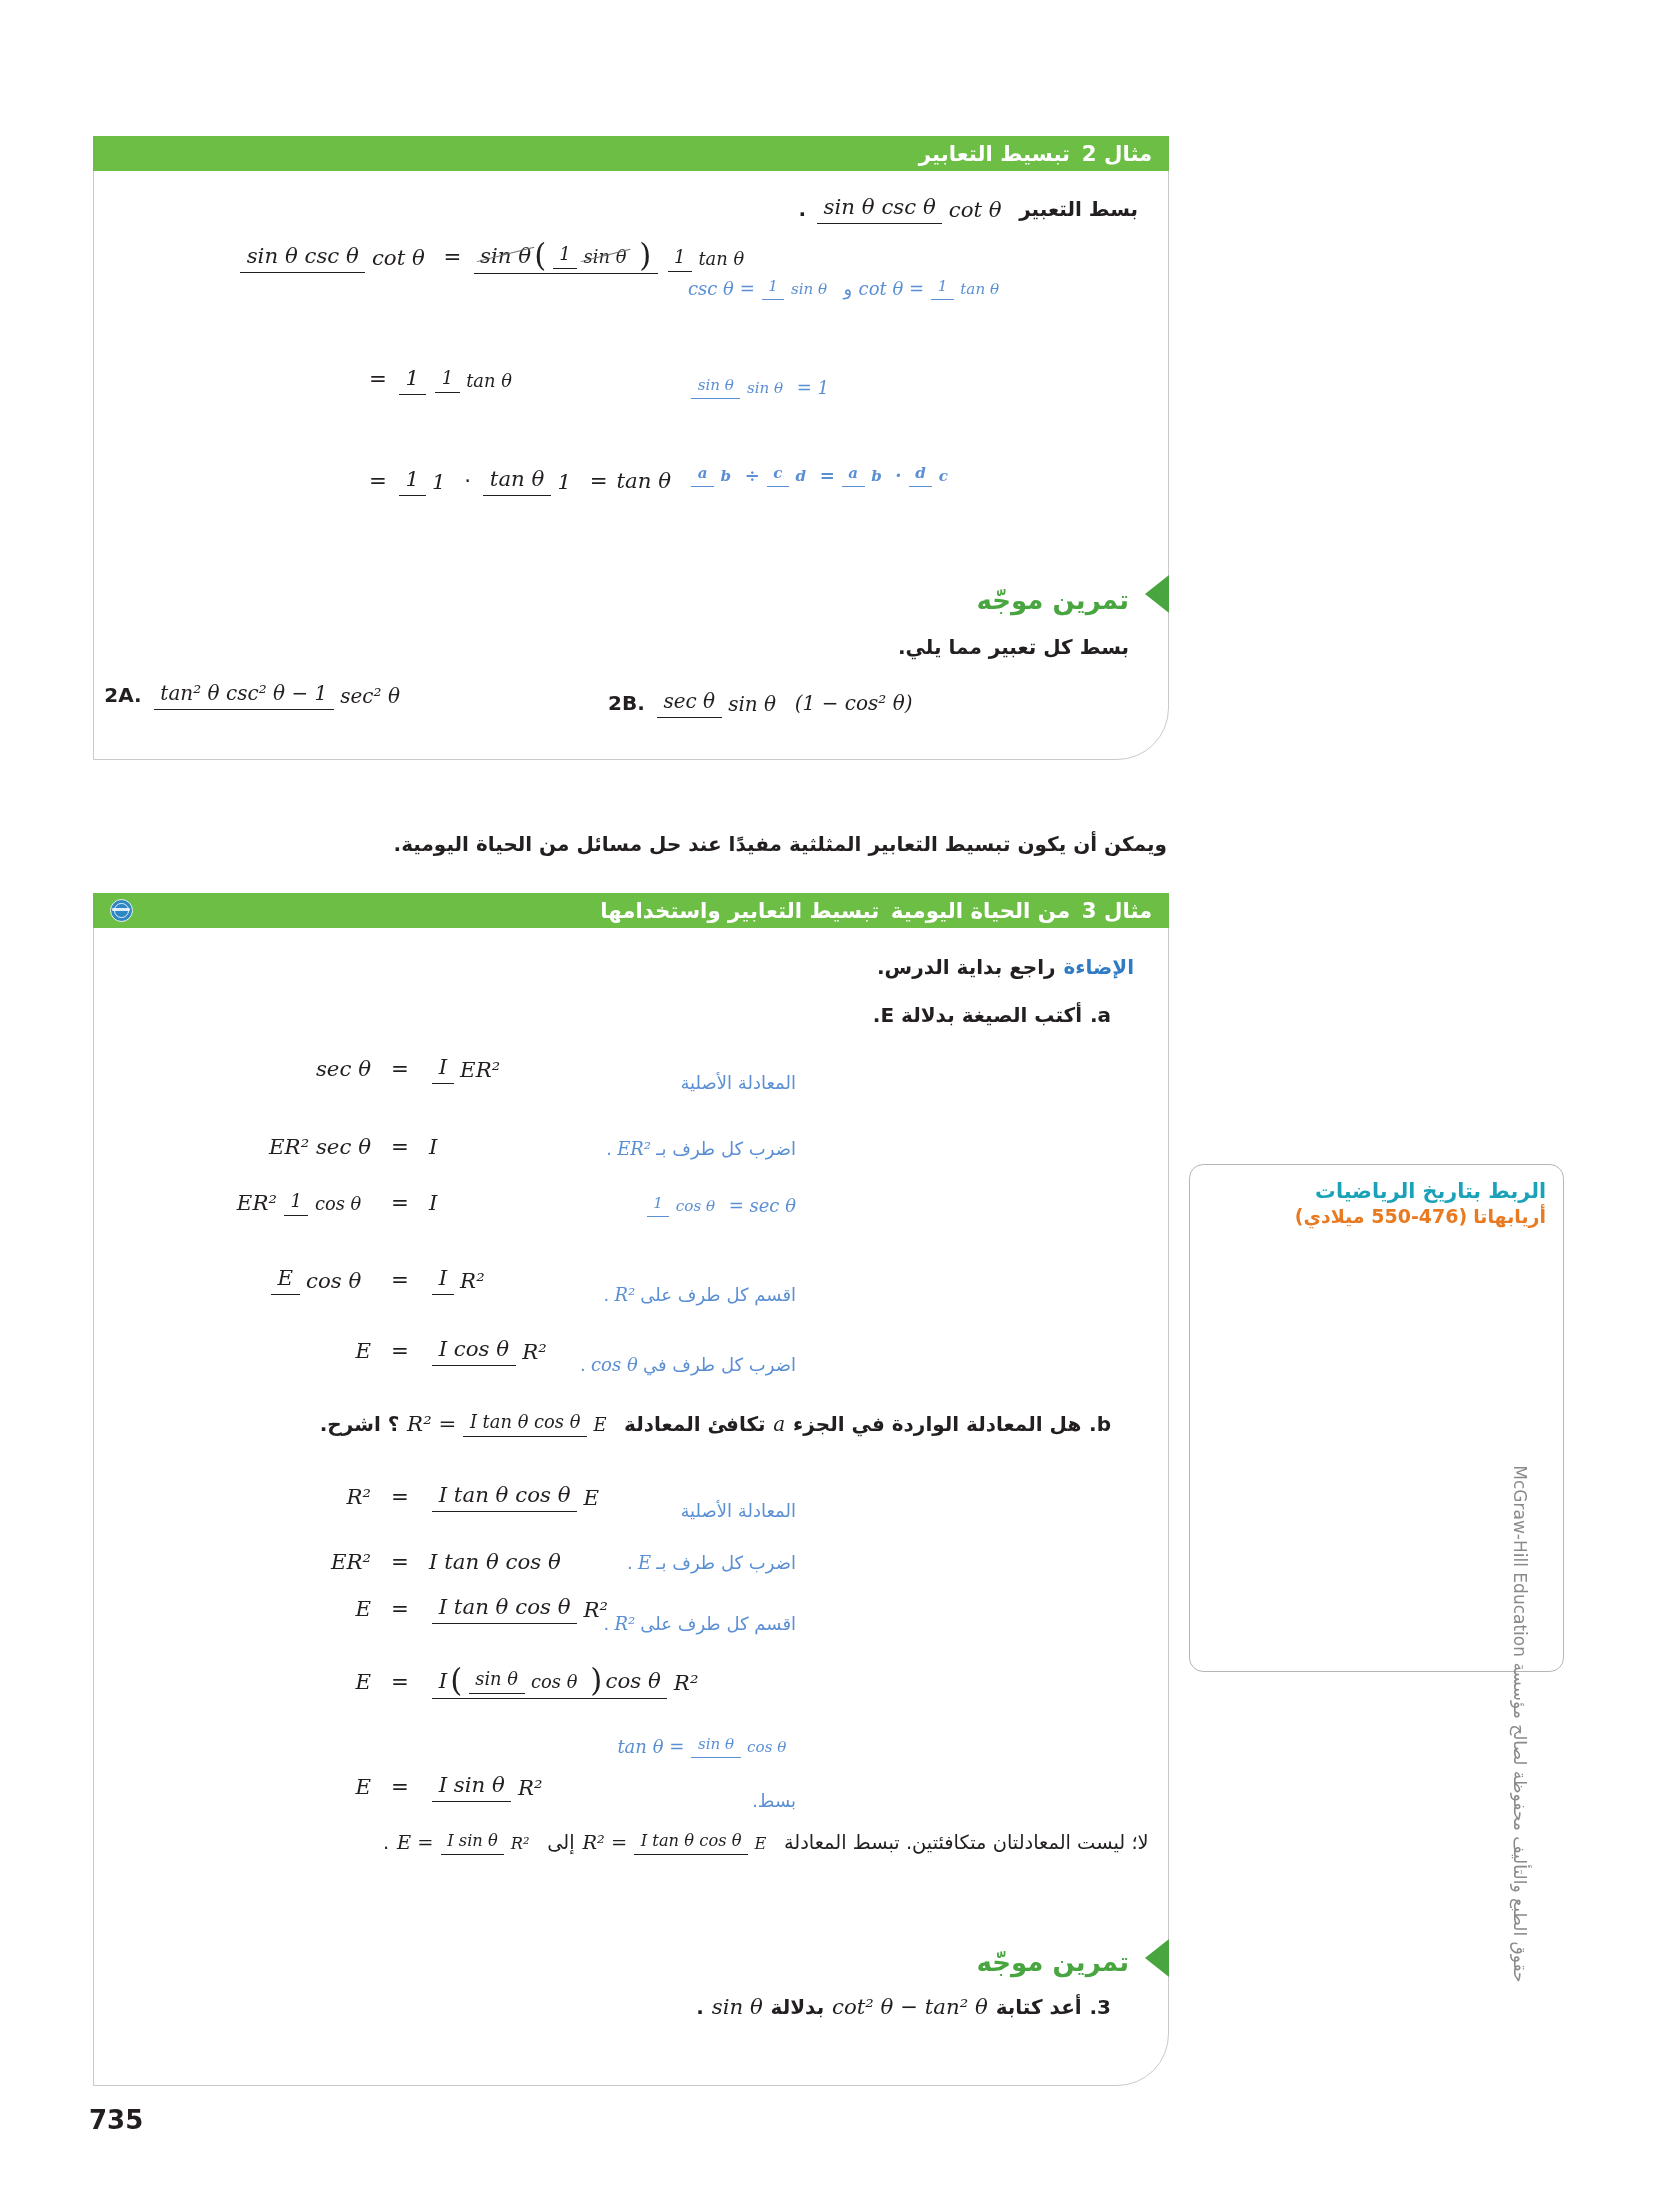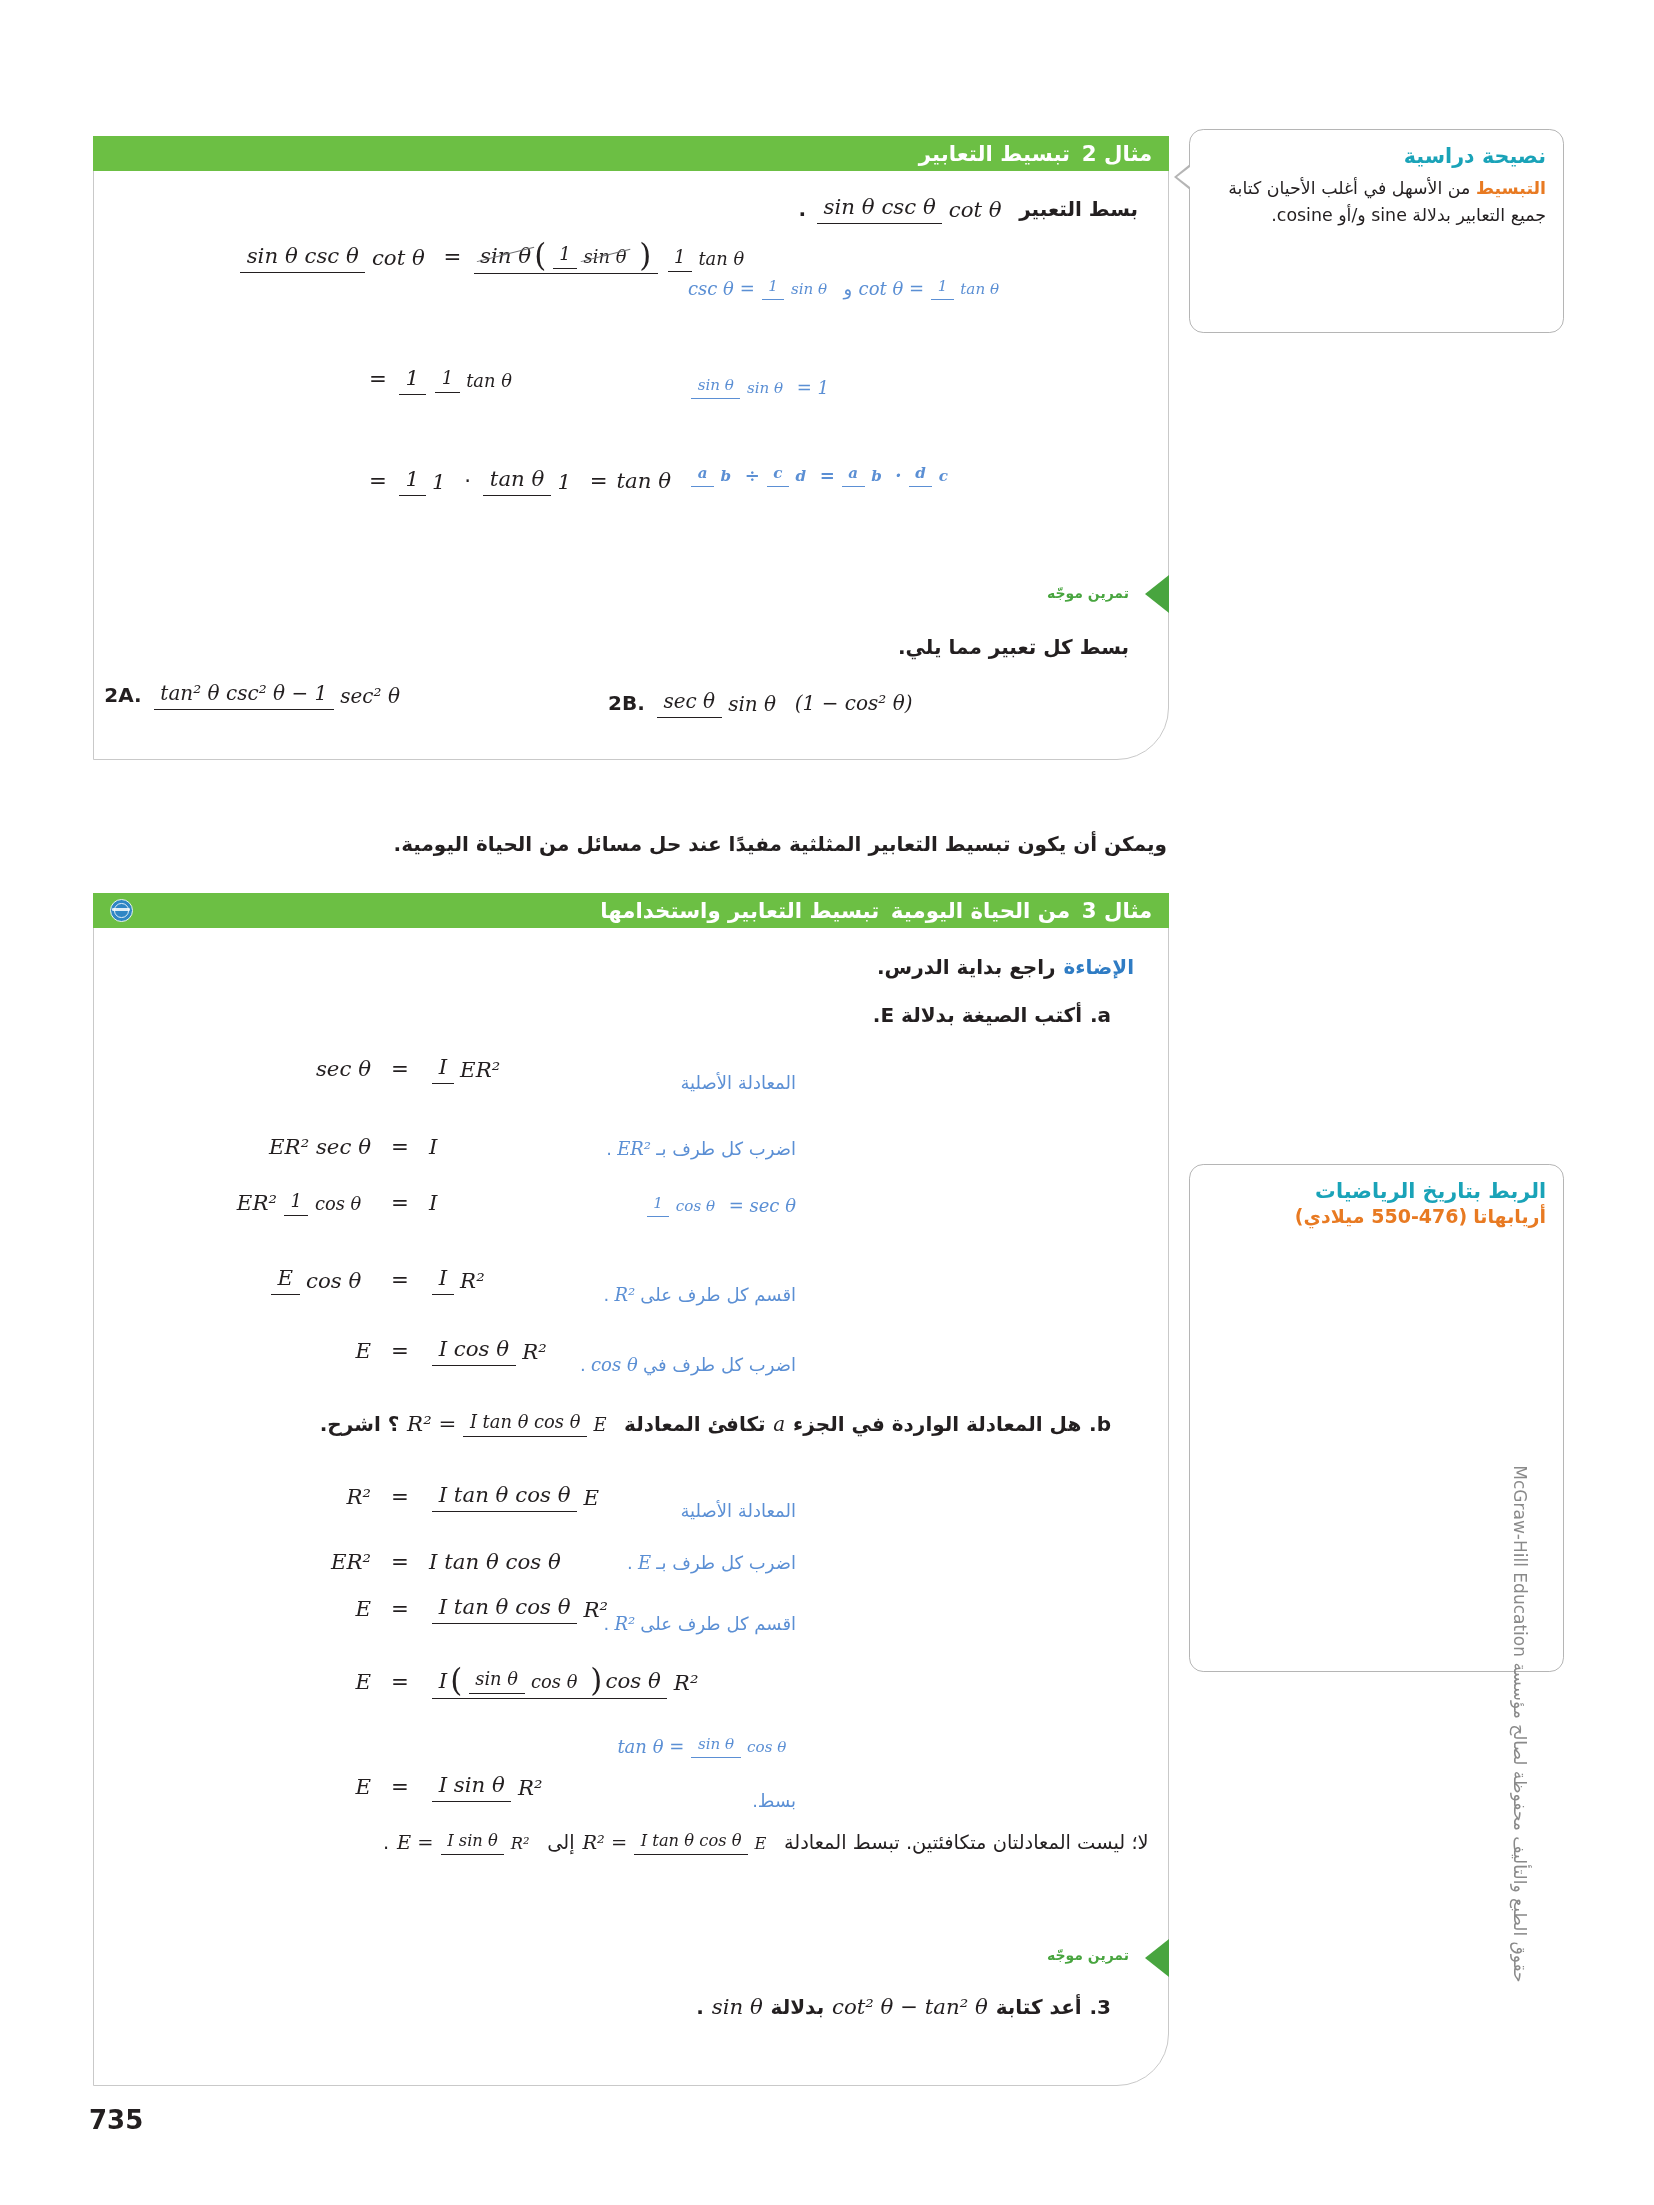--- a/index.html
+++ b/index.html
@@ -32,21 +32,21 @@
 
   .e2row{position:absolute;display:flex;align-items:center;gap:9px;font-size:21.3px}
   .rtl-row{position:absolute;display:flex;align-items:center;gap:7.8px}
   .ann{position:absolute;display:flex;align-items:center;gap:6.5px;color:#5b8fd4;font-size:18px}
   .e3f{position:absolute;left:90px;display:flex;align-items:center;font-size:21.3px}
   .e3f .lc{width:187px;display:flex;justify-content:flex-end;align-items:center;gap:3.9px}
   .e3f .ec{width:58px;text-align:center}
   .e3f .rc{display:flex;justify-content:flex-start;align-items:center;gap:3.9px}
   .e3ann{position:absolute;right:372px;display:flex;align-items:center;gap:5.2px;color:#5b8fd4;font-size:18px}
 
-  .green{color:#48a53f;font-weight:bold;font-size:14px}
+  .green{color:#48a53f;font-weight:bold;font-size:26px}
   .chevron{position:absolute;right:-1.3px;width:0;height:0;border-top:19.4px solid transparent;border-bottom:19.4px solid transparent;border-right:24.6px solid #48a53f}
 
   .sidebox{position:absolute;background:#fff;border:1.9px solid #b5b5b5;border-radius:14.2px;padding:14.2px 17px;width:375px}
   .tip-tail{position:absolute;left:-16px;top:34px;width:0;height:0;border-top:13px solid transparent;border-bottom:13px solid transparent;border-right:16px solid #b5b5b5}
   .tip-tail::after{content:"";position:absolute;left:3.2px;top:-10.3px;border-top:10.3px solid transparent;border-bottom:10.3px solid transparent;border-right:13px solid #fff}
   .teal{color:#1aa3b8;font-weight:bold;font-size:20.7px}
   .orange{color:#e87a22;font-weight:bold}
   .blue-lead{color:#2f7cc4;font-weight:bold}
   .sidebody{font-size:17.4px;line-height:1.55;text-align:right;margin-top:6.5px}
 
@@ -199,28 +199,20 @@
     <div class="e2row" style="top:551px;left:514px;font-size:20px">
       <span class="plabel">2B.</span>
       <span class="fr math">
         <span class="n">sec θ</span>
         <span class="d">sin θ</span>
       </span>
       <span class="math">(1 − cos² θ)</span>
     </div>
   </section>
 
-  <aside class="sidebox" dir="rtl" style="left:1189px;top:129px;height:204px">
-    <span class="tip-tail"></span>
-    <div class="teal" style="text-align:right">نصيحة دراسية</div>
-    <div class="sidebody">
-      <span class="orange">التبسيط</span>
-      <span>من الأسهل في أغلب الأحيان كتابة جميع التعابير بدلالة sine و/أو cosine.</span>
-    </div>
-  </aside>
 
   <p class="bridge" dir="rtl">ويمكن أن يكون تبسيط التعابير المثلثية مفيدًا عند حل مسائل من الحياة اليومية.</p>
 
   <section class="ex-box" style="left:93px;top:893px;width:1076px;height:1193px">
     <header class="ex-header" dir="rtl">
       <span>مثال 3</span>
       <span>من الحياة اليومية</span>
       <span>تبسيط التعابير واستخدامها</span>
       <span class="spacer"></span>
       <span class="globe"></span>

